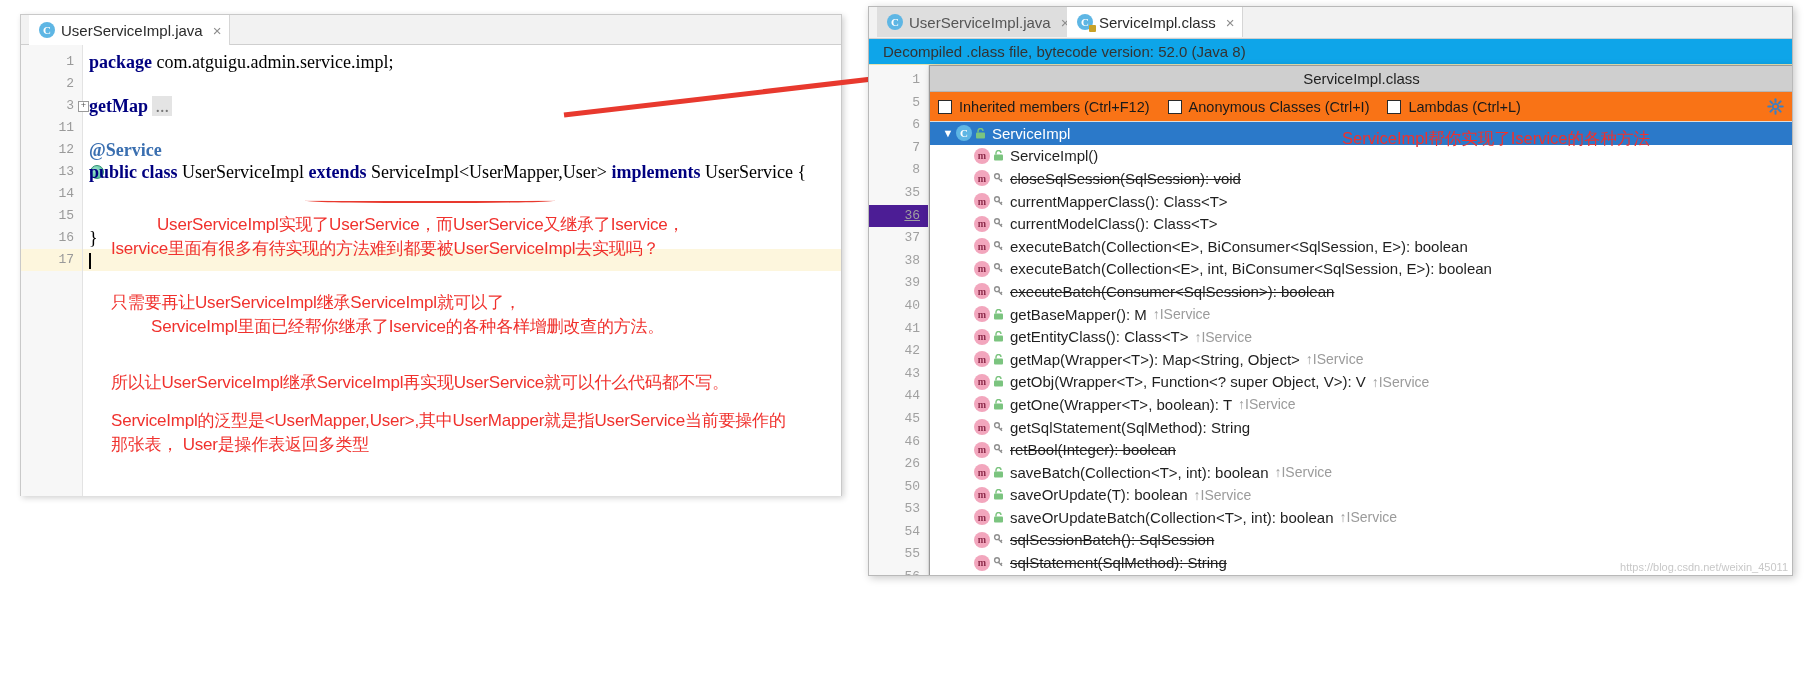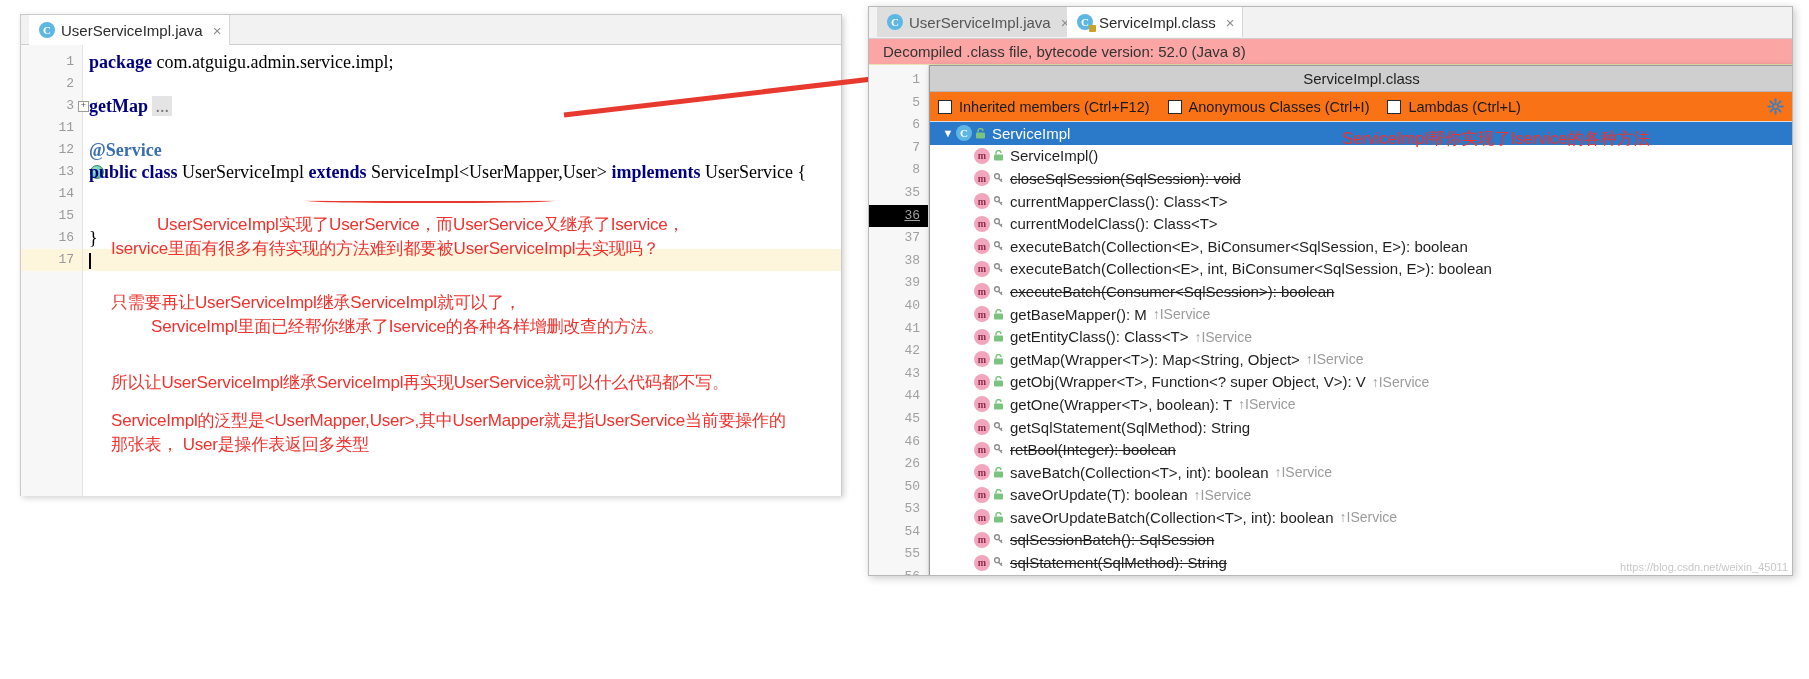--- a/index.html
+++ b/index.html
@@ -123,36 +123,36 @@
   #right-window {
     position: absolute; left: 868px; top: 6px;
     width: 925px; height: 570px;
     background: #ffffff;
     border: 1px solid #b9b9b9;
     box-shadow: 2px 2px 8px rgba(0,0,0,0.22);
     overflow: hidden;
   }
   .r-tabbar { height: 32px; background: #f2f2f2; border-bottom: 1px solid #cfcfcf; position: relative; }
   .r-banner {
-    height: 26px; background: #fca5a5;
+    height: 26px; background: #0ea5e9;
     border-bottom: 1px solid #e8e3b0;
     font-size: 15px; color: #333;
     display: flex; align-items: center; padding-left: 14px;
   }
   .r-body { position: relative; display: flex; height: 510px; background: #fff; }
   .r-gutter {
     width: 60px; background: #f7f7f7; flex: none;
     border-right: 1px solid #e6e6e6; padding-top: 4px;
   }
   .r-gut-line {
     height: 22.6px; line-height: 22.6px; text-align: right;
     padding-right: 8px; font-size: 13px; color: #a0a0a0;
     font-family: "Liberation Mono", monospace; position: relative;
   }
-  .r-gut-line.hl { background: #000000; text-decoration: underline; }
+  .r-gut-line.hl { background: #4c1d95; text-decoration: underline; }
   .marker-o {
     position: absolute; right: -16px; top: 5px;
     width: 12px; height: 12px; border-radius: 50%;
     background: #2d8fd5; color: #fff; font-size: 9px;
     line-height: 12px; text-align: center; font-weight: bold;
   }
   .marker-g {
     position: absolute; right: -18px; top: 4px;
     width: 12px; height: 12px; border-radius: 50%;
     background: #28a745; color: #fff; font-size: 9px;

